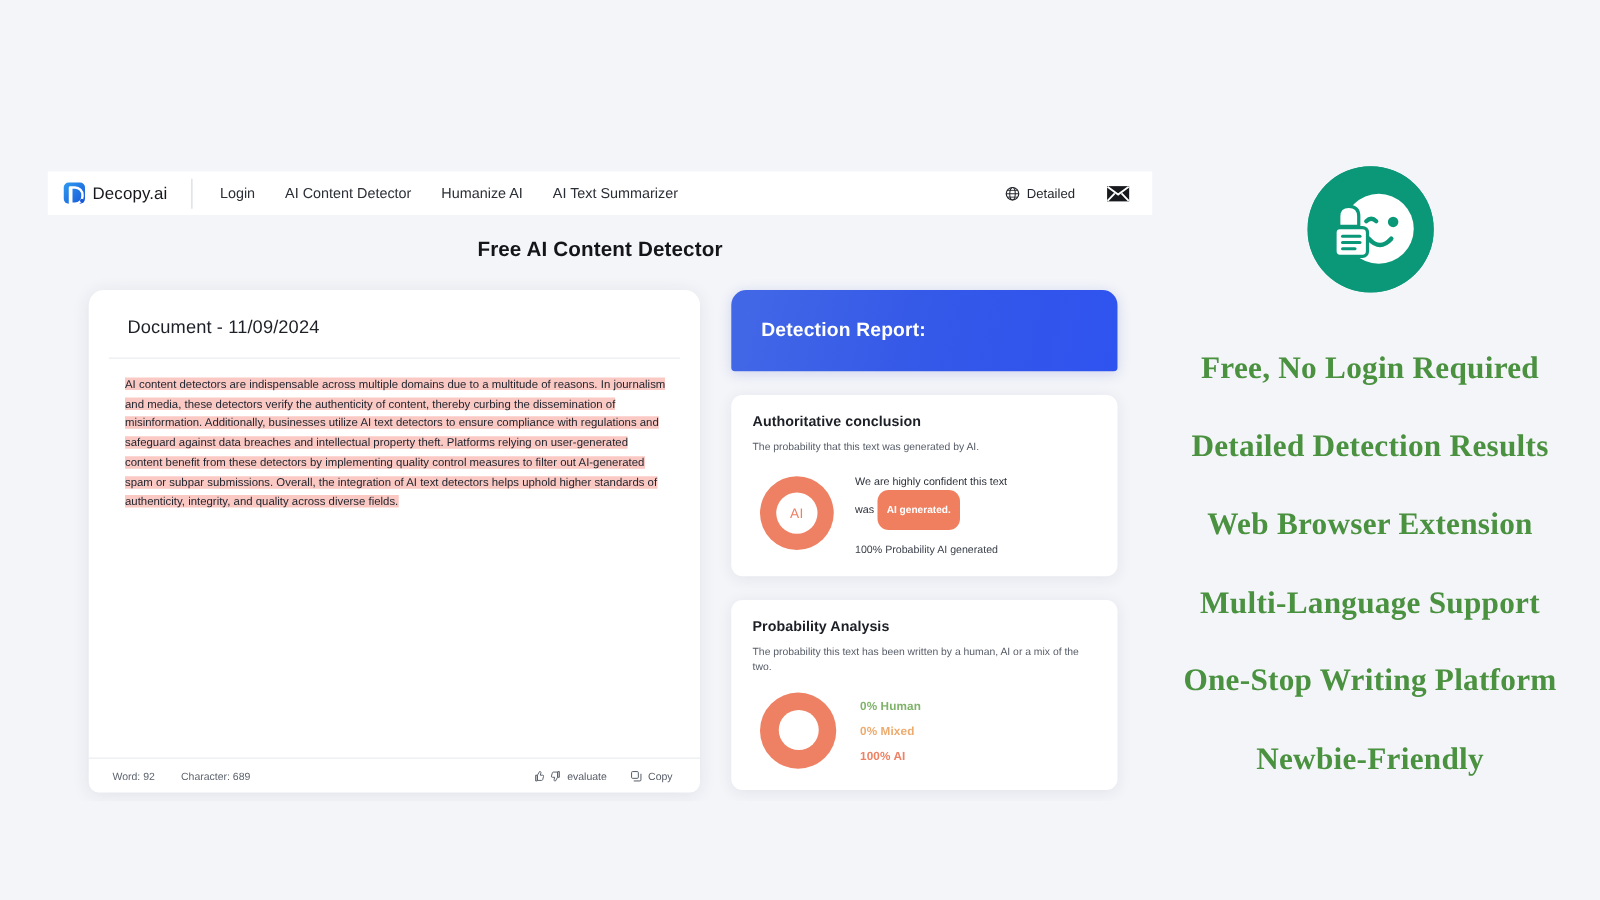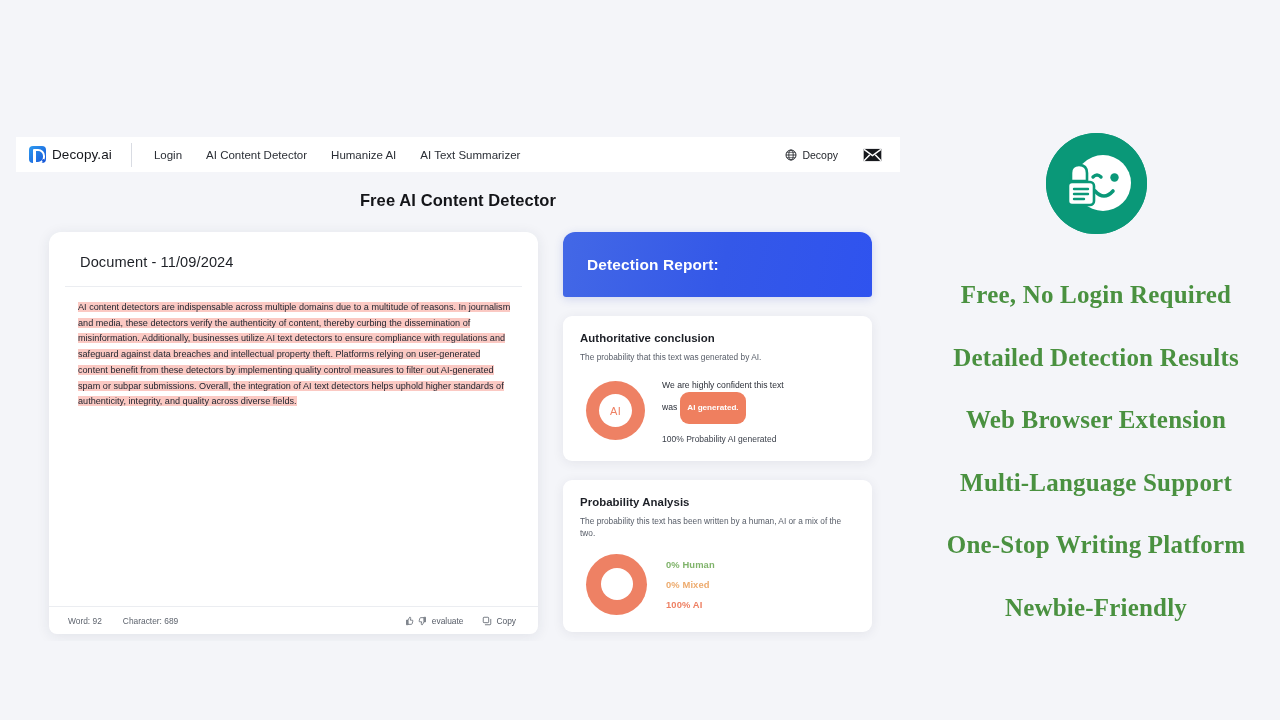--- a/index.html
+++ b/index.html
@@ -6,21 +6,21 @@
   html, body {
     width: 1280px; height: 720px;
     background: #f4f5f9;
     font-family: "Liberation Sans", sans-serif;
     overflow: hidden;
   }
   #root { position: relative; width: 1280px; height: 720px; background:#f4f5f9; }
 
   
   .app-mock {
-    position: absolute; left: 16px; top: 137px;
+    position: absolute; left: 38px; top: 137px;
     width: 884px; height: 504px;
     overflow: hidden;
   }
   .app-inner { position:relative; width:884px; }
 
   
   .navbar {
     position: relative;
     height: 35px;
     background: #ffffff;
@@ -177,21 +177,21 @@
         </div>
         <div class="nav-right">
           <span class="lang">
             <svg class="globe" viewBox="0 0 24 24">
               <circle cx="12" cy="12" r="10" fill="none" stroke="#23262c" stroke-width="1.9"></circle>
               <ellipse cx="12" cy="12" rx="4.4" ry="10" fill="none" stroke="#23262c" stroke-width="1.7"></ellipse>
               <line x1="2" y1="12" x2="22" y2="12" stroke="#23262c" stroke-width="1.7"></line>
               <line x1="3.6" y1="6.6" x2="20.4" y2="6.6" stroke="#23262c" stroke-width="1.4"></line>
               <line x1="3.6" y1="17.4" x2="20.4" y2="17.4" stroke="#23262c" stroke-width="1.4"></line>
             </svg>
-            <span>Decopy</span>
+            <span>Detailed</span>
           </span>
           <svg class="mail-icon" viewBox="0 0 28 20">
             <rect x="1" y="1" width="26" height="18" fill="#17191d"></rect>
             <path d="M1.5 1.8 L14 11 L26.5 1.8" fill="none" stroke="#ffffff" stroke-width="2.2"></path>
             <path d="M1.5 18.4 L10 9.6 M26.5 18.4 L18 9.6" fill="none" stroke="#ffffff" stroke-width="2.2"></path>
           </svg>
         </div>
       </div>
 
       <div class="hero">

